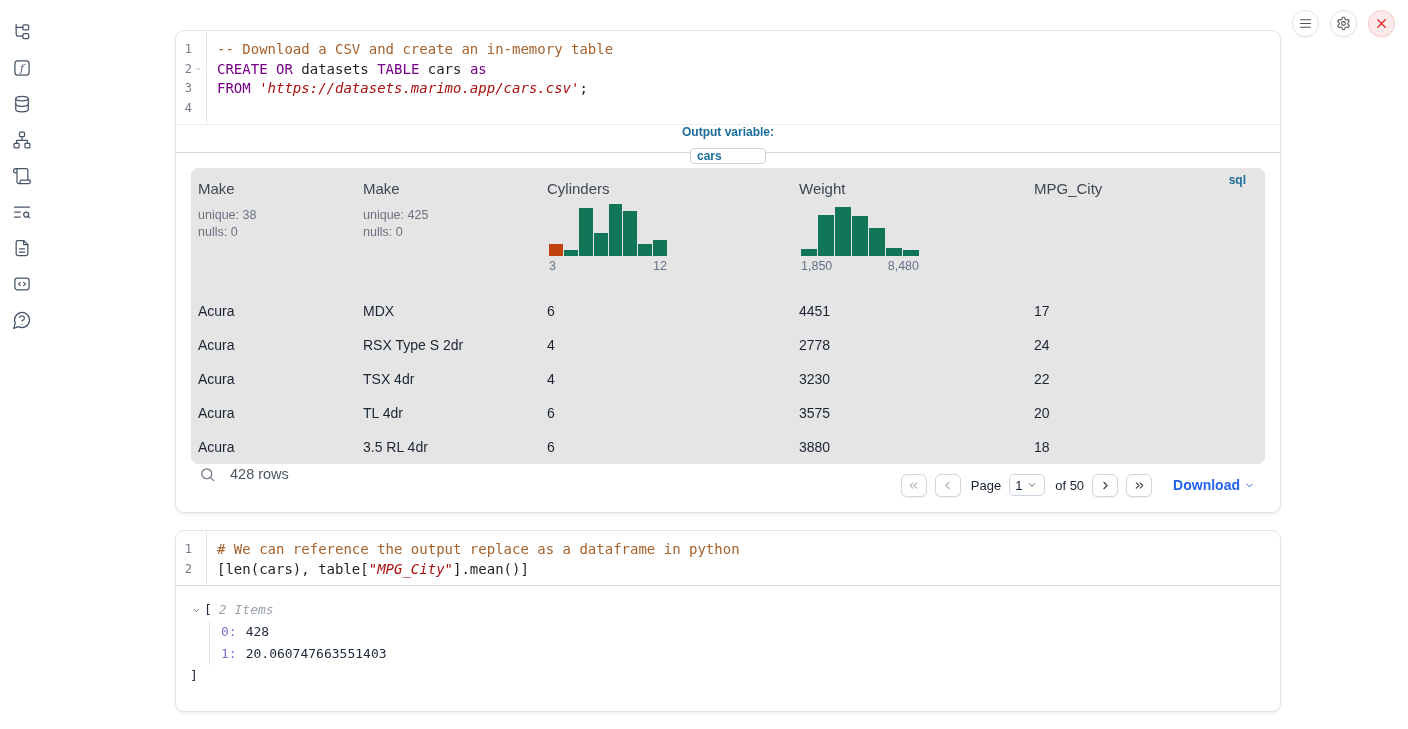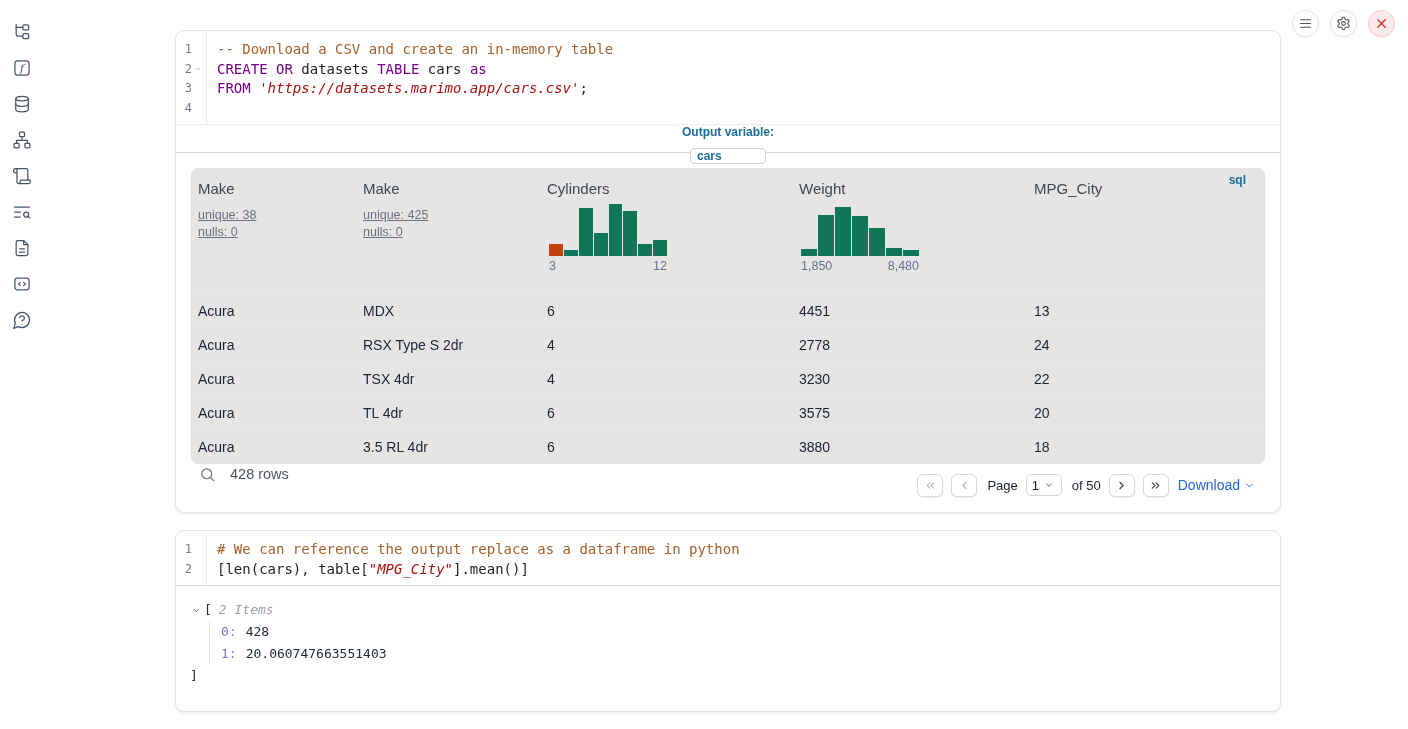--- a/index.html
+++ b/index.html
@@ -55,21 +55,21 @@
   
   #cell2 .editor{border-bottom:1px solid var(--border-strong);}
 
   
   .output1{padding:15px 15px 0;}
   .table-card{border:1px solid var(--border);border-radius:7px;overflow:hidden;background:#e5e5e5;}
   .t-grid{display:grid;grid-template-columns:165px 184px 252px 235px 1fr;}
   .t-header{height:124px;}
   .t-hcell{padding:11px 4px 0 6px;cursor:pointer;}
   .col-title{font-size:15px;color:var(--title);}
-  .col-stats{margin-top:10px;font-size:12.5px;color:var(--stats);line-height:17px;text-decoration:underline;}
+  .col-stats{margin-top:10px;font-size:12.5px;color:var(--stats);line-height:17px;}
   .hist{width:118px;margin-left:2px;margin-top:7px;}
   .hist-bars{display:flex;align-items:flex-end;gap:1px;height:52px;}
   .hist-bar{flex:1;}
   .hist-labels{display:flex;justify-content:space-between;font-size:12.5px;color:var(--axis);margin-top:3px;}
   .t-row{height:34px;border-top:1px solid #e7e9ec;align-items:center;font-size:14px;color:var(--row-text);}
   .t-cell{padding-left:6px;white-space:nowrap;overflow:hidden;}
 
   
   .t-footer{display:flex;height:38px;margin-top:2px;}
   .search-btn{margin-left:8px;width:17px;height:17px;cursor:pointer;}
@@ -77,21 +77,21 @@
   .row-count{margin-left:14px;font-size:14.5px;color:#4f5763;}
   .pager{margin-left:auto;display:flex;align-items:center;gap:8px;}
   .pg-btn{width:26px;height:23px;border:1px solid #d6d6da;border-radius:6px;background:#fff;
     box-shadow:0 1px 1px rgba(0,0,0,.06);display:flex;align-items:center;justify-content:center;cursor:pointer;}
   .pg-btn svg{width:13px;height:13px;fill:none;stroke-width:2;stroke-linecap:round;stroke-linejoin:round;stroke:#3f3f46;}
   .pg-btn.disabled svg{stroke:#b3b5bb;}
   .page-label{font-size:13px;color:#18212f;margin-left:2px;}
   .page-select{height:22px;min-width:36px;border:1px solid #cbd5e1;border-radius:5px;display:flex;align-items:center;
     gap:5px;padding:0 5px;font-size:13px;color:#18212f;cursor:pointer;background:#fff;}
   .page-select svg{width:10px;height:10px;stroke:#3f3f46;fill:none;stroke-width:2;stroke-linecap:round;stroke-linejoin:round;}
-  .download{display:flex;align-items:center;gap:4px;color:var(--link);font-size:14px;cursor:pointer;margin-left:1px;margin-right:10px;}
+  .download{display:flex;align-items:center;gap:4px;color:var(--link);font-size:14px;cursor:pointer;margin-left:13px;margin-right:10px;font-weight:bold;}
   .download svg{width:11px;height:11px;stroke:var(--link);fill:none;stroke-width:2;stroke-linecap:round;stroke-linejoin:round;}
 
   
   .output2{padding:13px 0 0 16px;font-family:"DejaVu Sans Mono",monospace;font-size:13px;color:#1e293b;}
   .tree-line{display:flex;align-items:center;line-height:22px;height:22px;}
   .tree-caret{width:12px;display:flex;align-items:center;cursor:pointer;}
   .tree-caret svg{width:9px;height:9px;stroke:#4b5563;fill:none;stroke-width:2;stroke-linecap:round;stroke-linejoin:round;}
   .items-label{font-style:italic;color:#9aa1ac;margin-left:7px;}
   .tree-entries{margin-left:17px;border-left:1px solid #e2e5e9;padding-left:11px;}
   .tree-key{color:#7674cf;margin-right:9px;}
@@ -288,21 +288,21 @@
           <div class="t-hcell">
             <div class="col-title">MPG_City</div>
           </div>
         </div>
       <div id="tableBody">
           <div class="t-grid t-row">
             <div class="t-cell">Acura</div>
             <div class="t-cell">MDX</div>
             <div class="t-cell">6</div>
             <div class="t-cell">4451</div>
-            <div class="t-cell">13</div>
+            <div class="t-cell">17</div>
           </div>
           <div class="t-grid t-row">
             <div class="t-cell">Acura</div>
             <div class="t-cell">RSX Type S 2dr</div>
             <div class="t-cell">4</div>
             <div class="t-cell">2778</div>
             <div class="t-cell">24</div>
           </div>
           <div class="t-grid t-row">
             <div class="t-cell">Acura</div>

